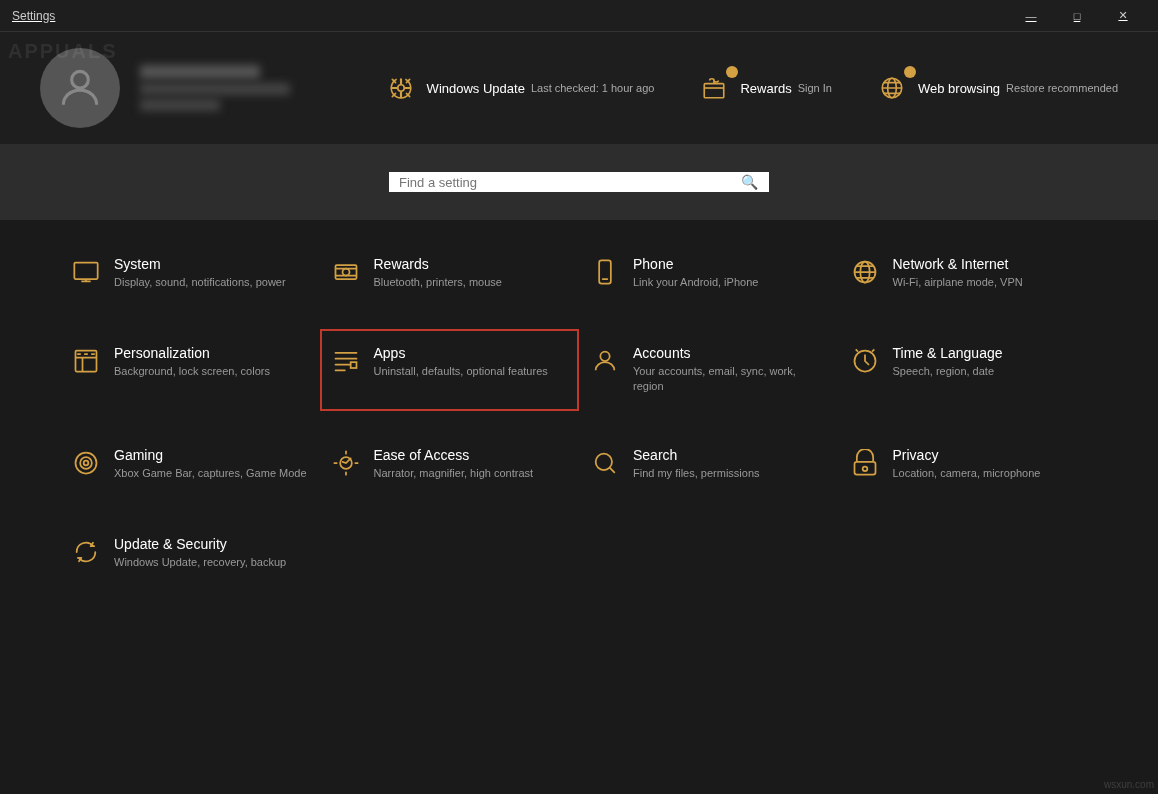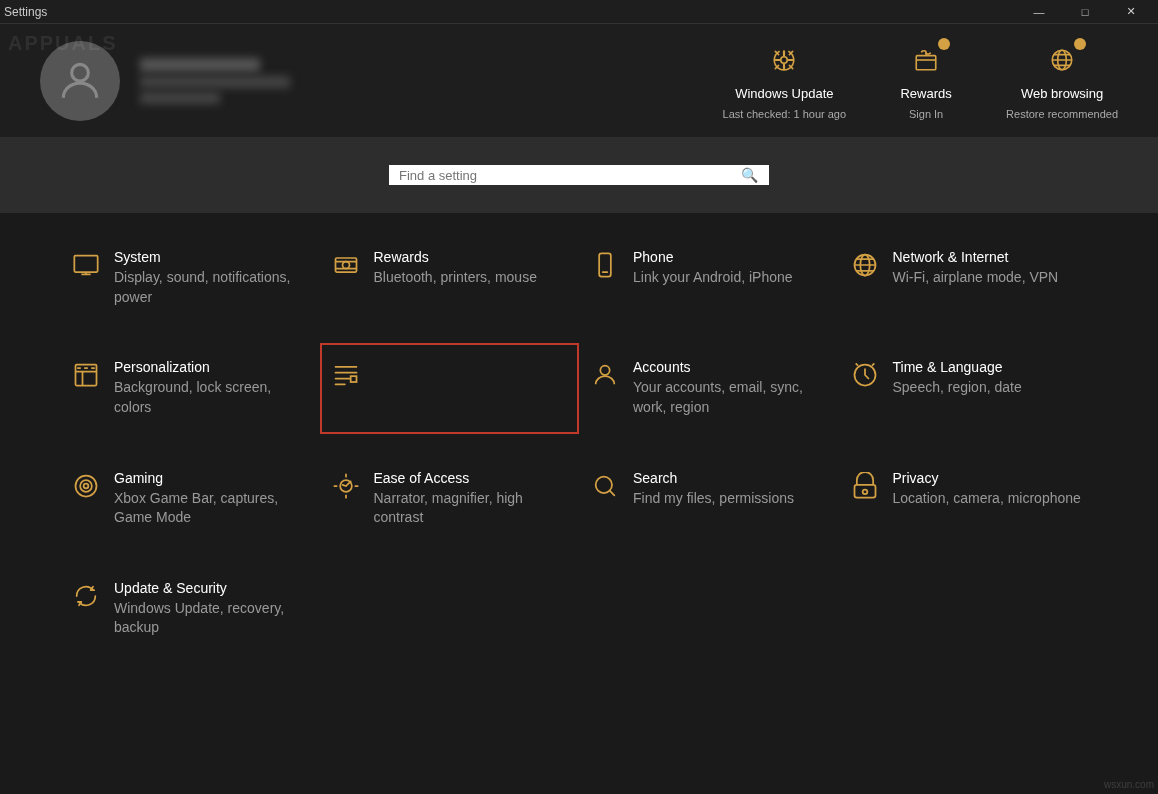--- a/index.html
+++ b/index.html
@@ -9,26 +9,27 @@
       background: #1a1a1a;
       font-family: 'Segoe UI', sans-serif;
       color: #ffffff;
       overflow: hidden;
       position: relative;
     }
 
     
     .titlebar {
       background: #1e1e1e;
-      height: 24px;
-      display: flex;
-      align-items: center;
-      padding: 0 4px;
+      height: 32px;
+      display: flex;
+      align-items: center;
+      padding: 0 12px;
       justify-content: space-between;
       border-bottom: 1px solid #333;
+      text-decoration: underline;
     }
     .titlebar-title {
       font-size: 12px;
       color: #ccc;
     }
     .titlebar-controls {
       display: flex;
       gap: 0;
     }
     .titlebar-btn {
@@ -106,21 +107,21 @@
     }
 
     
     .header-actions {
       display: flex;
       gap: 40px;
       margin-left: auto;
     }
     .header-action {
       display: flex;
-      flex-direction: column;
+      flex-direction: row;
       align-items: center;
       gap: 6px;
       cursor: pointer;
       min-width: 80px;
     }
     .action-icon-wrap {
       position: relative;
       width: 40px;
       height: 40px;
       display: flex;
@@ -205,21 +206,21 @@
       flex-shrink: 0;
       margin-top: 2px;
     }
     .item-text {}
     .item-title {
       font-size: 14px;
       color: #ffffff;
       margin-bottom: 3px;
     }
     .item-sub {
-      font-size: 14px;
+      font-size: 11px;
       color: #999;
       line-height: 1.4;
     }
 
     
     .bottom-bar {
       position: absolute;
       bottom: 4px;
       right: 4px;
       font-size: 10px;
@@ -373,20 +374,24 @@
       <div class="item-text">
         <div class="item-title">Personalization</div>
         <div class="item-sub">Background, lock screen, colors</div>
       </div>
     </div>
     <div class="grid-item highlighted">
       <div class="item-icon"><svg class="svg-icon" viewBox="0 0 24 24">
           <path d="M3 5h18M3 10h18M3 15h12M3 20h8" stroke="#d4a044" stroke-width="1.5" stroke-linecap="round"></path>
           <rect x="16" y="13" width="5" height="5" stroke="#d4a044" stroke-width="1.5" fill="none"></rect>
         </svg></div>
+      <div class="item-text">
+        <div class="item-title">Apps</div>
+        <div class="item-sub">Uninstall, defaults, optional features</div>
+      </div>
     </div>
     <div class="grid-item">
       <div class="item-icon"><svg class="svg-icon" viewBox="0 0 24 24">
           <circle cx="12" cy="8" r="4" stroke="#d4a044" stroke-width="1.5" fill="none"></circle>
           <path d="M4 20c0-4 3.6-7 8-7s8 3 8 7" stroke="#d4a044" stroke-width="1.5" fill="none"></path>
         </svg></div>
       <div class="item-text">
         <div class="item-title">Accounts</div>
         <div class="item-sub">Your accounts, email, sync, work, region</div>
       </div>

